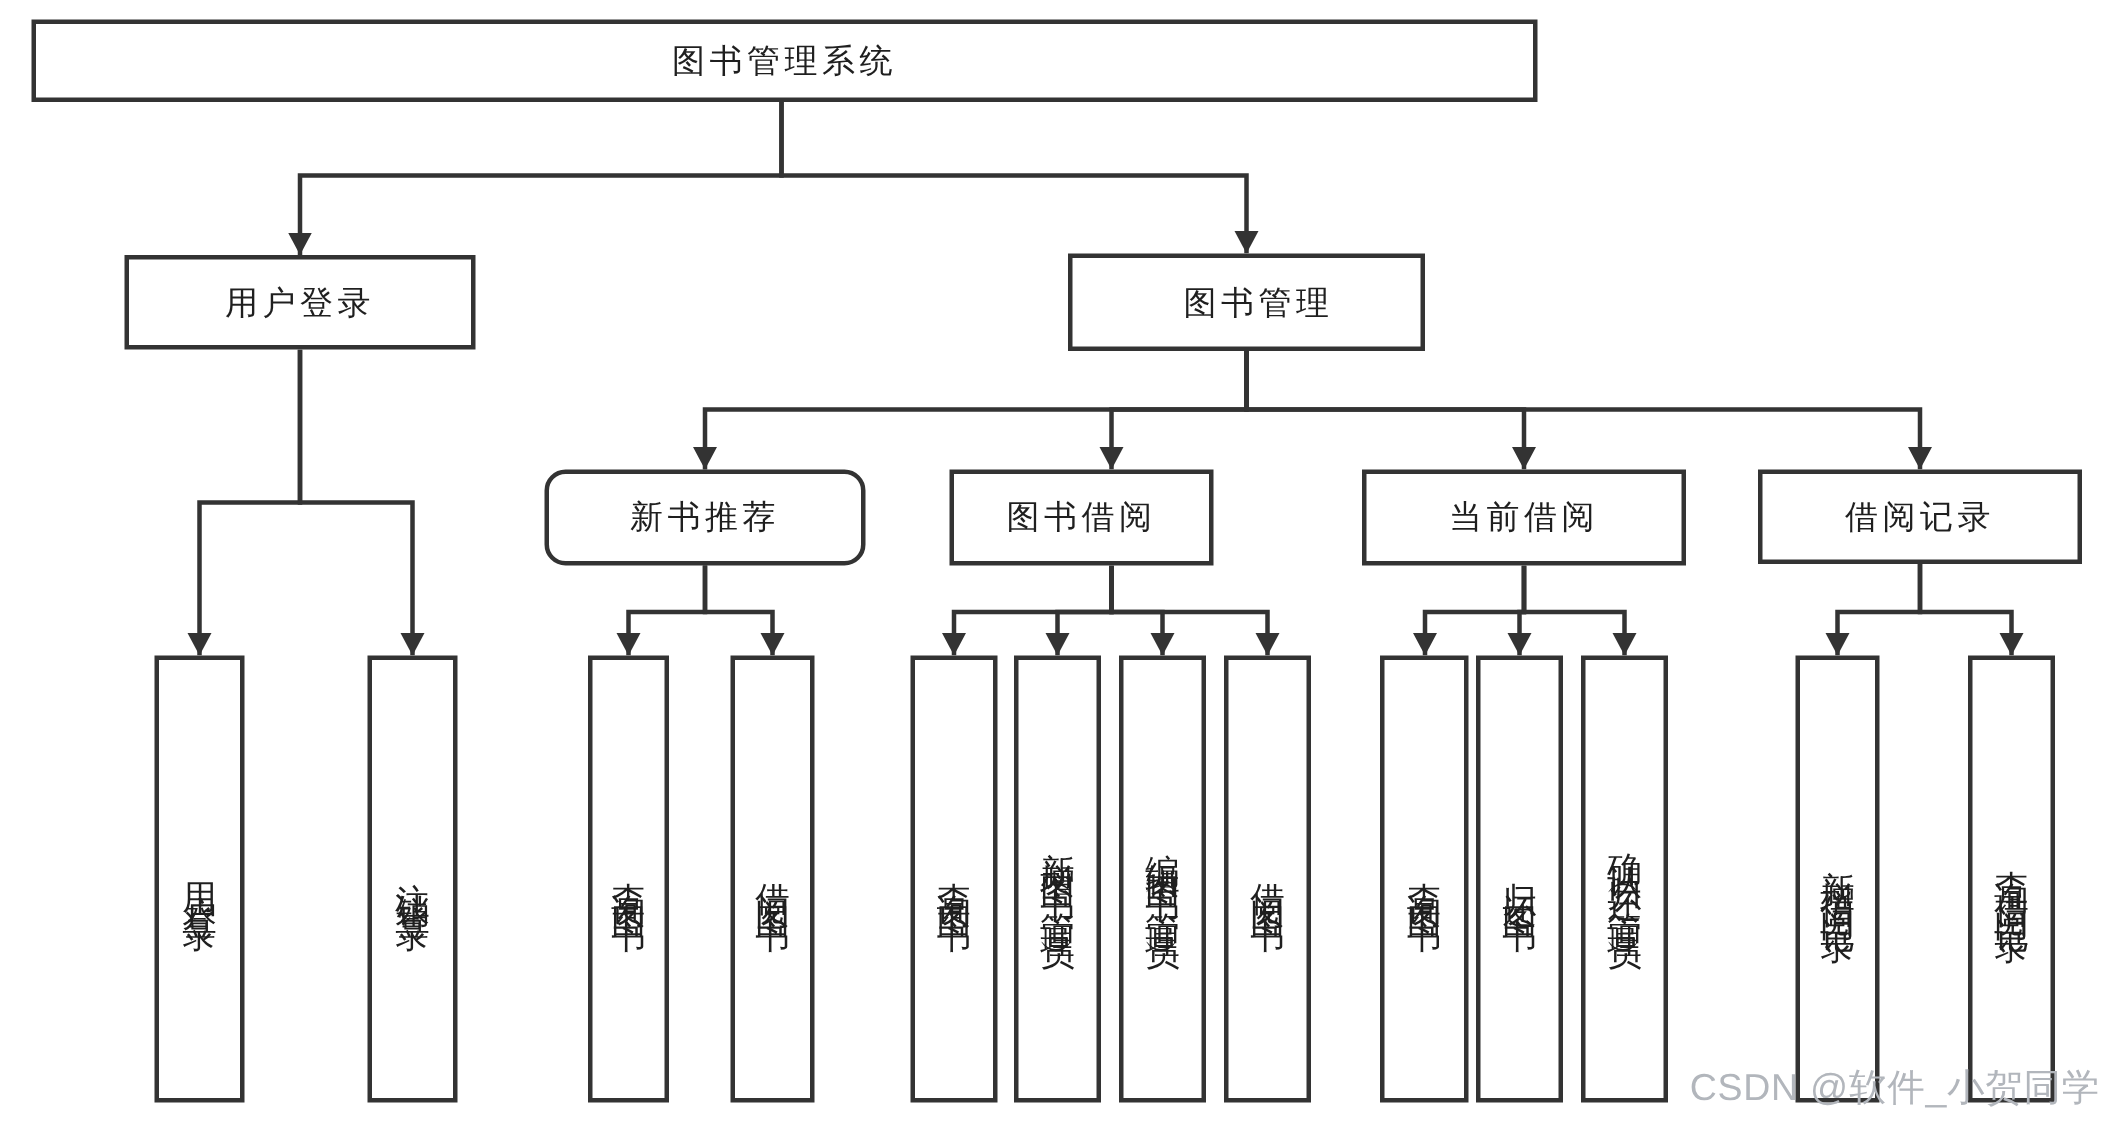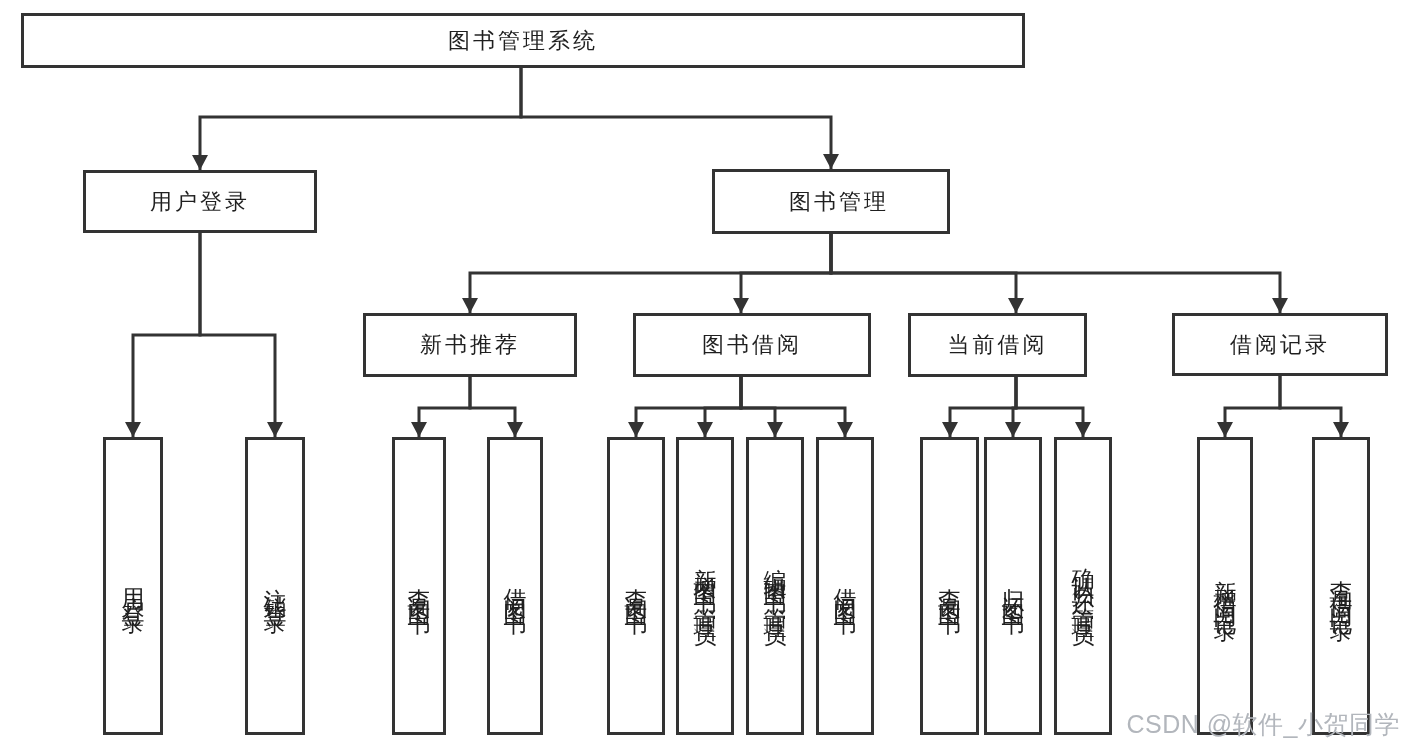--- a/index.html
+++ b/index.html
@@ -98,23 +98,23 @@
 
     <path class="link" d="M1280 376 V408 H1225 V437" marker-end="url(#arrow)"></path>
     <path class="link" d="M1280 376 V408 H1341 V437" marker-end="url(#arrow)"></path>
   </svg>
 
   <div class="hnode" style="left:21px; top:13px; width:1004px; height:55px;font-family:Liberation Mono, monospace;">图书管理系统</div>
 
   <div class="hnode" style="left:83px; top:170px; width:234px; height:63px;">用户登录</div>
   <div class="hnode" style="left:712px; top:169px; width:238px; height:65px;padding-left:16px;">图书管理</div>
 
-  <div class="hnode" style="left:363px; top:313px; width:214px; height:64px;">新书推荐</div>
-  <div class="hnode" style="left:633px; top:313px; width:238px; height:64px;">图书借阅</div>
-  <div class="hnode" style="left:908px; top:313px; width:179px; height:64px;">当前借阅</div>
+  <div class="hnode" style="left:363px; top:313px; width:214px; height:64px;border-radius:14px;">新书推荐</div>
+  <div class="hnode" style="left:633px; top:313px; width:176px; height:64px;">图书借阅</div>
+  <div class="hnode" style="left:908px; top:313px; width:216px; height:64px;">当前借阅</div>
   <div class="hnode" style="left:1172px; top:313px; width:216px; height:63px;">借阅记录</div>
 
   <div class="vnode" style="left:103px; top:437px; width:60px; height:298px;">用户登录</div>
   <div class="vnode" style="left:245px; top:437px; width:60px; height:298px;">注销登录</div>
 
   <div class="vnode" style="left:392px; top:437px; width:54px; height:298px;">查询图书</div>
   <div class="vnode" style="left:487px; top:437px; width:56px; height:298px;">借阅图书</div>
 
   <div class="vnode" style="left:607px; top:437px; width:58px; height:298px;">查询图书</div>
   <div class="vnode" style="left:676px; top:437px; width:58px; height:298px;">新增图书（管理员）</div>

